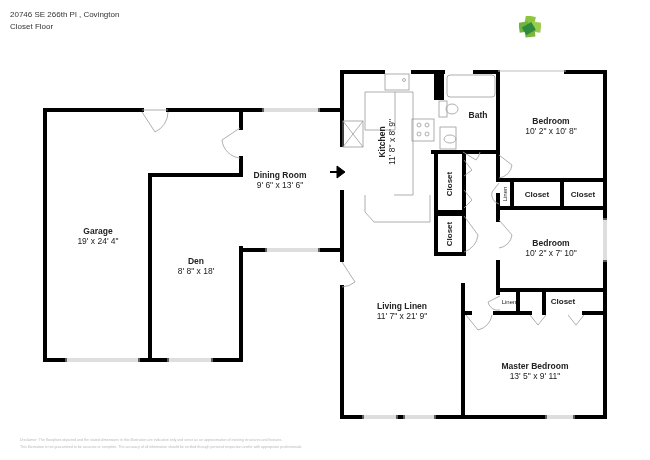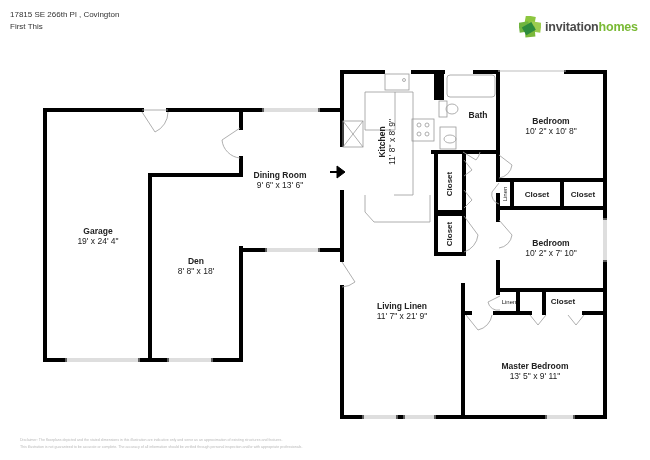--- a/index.html
+++ b/index.html
@@ -17,32 +17,31 @@
   .lbl { position: absolute; text-align: center; color: #222; line-height: 1.15; transform: translate(-50%, -50%); white-space: nowrap; }
   .lbl .n { font-weight: bold; font-size: 8.5px; display: block; }
   .lbl .d { font-size: 8.5px; display: block; }
   .lbl.small .n { font-size: 8px; }
   .lbl.tiny .n { font-size: 6px; font-weight: normal; }
   .rot { transform: translate(-50%, -50%) rotate(-90deg); }
 </style>
 </head>
 <body>
 
-<div class="hdr addr">17815 SE 266th Pl , Covington</div>
-<div class="hdr floor">First This</div>
+<div class="hdr addr">20746 SE 266th Pl , Covington</div>
+<div class="hdr floor">Closet Floor</div>
 
 <div class="logo">
   <svg width="22" height="22" viewBox="0 0 22 22">
     <rect x="6" y="0" width="10" height="10" fill="#8cc63f" transform="rotate(10 11 5)"></rect>
     <rect x="0" y="6" width="10" height="10" fill="#6fb43f" transform="rotate(-8 5 11)"></rect>
     <rect x="12" y="6" width="10" height="10" fill="#9ccc50" transform="rotate(8 17 11)"></rect>
     <rect x="6" y="11" width="10" height="10" fill="#7ab83a" transform="rotate(-5 11 16)"></rect>
     <rect x="4" y="8" width="11" height="9" fill="#2e8b3e" transform="rotate(-30 10 12)"></rect>
   </svg>
-  <span class="logo-text"><span>invitation</span><span class="h">homes</span></span>
 </div>
 
 <svg class="plan" width="650" height="460" viewBox="0 0 650 460">
   <g stroke="#000" stroke-width="4" fill="none" stroke-linecap="square">
 
     <polyline points="45,110 45,360 65,360"></polyline>
     <line x1="140" y1="360" x2="150" y2="360"></line>
     <polyline points="45,110 142,110"></polyline>
     <line x1="168" y1="110" x2="262" y2="110"></line>
     <line x1="320" y1="110" x2="342" y2="110"></line>

